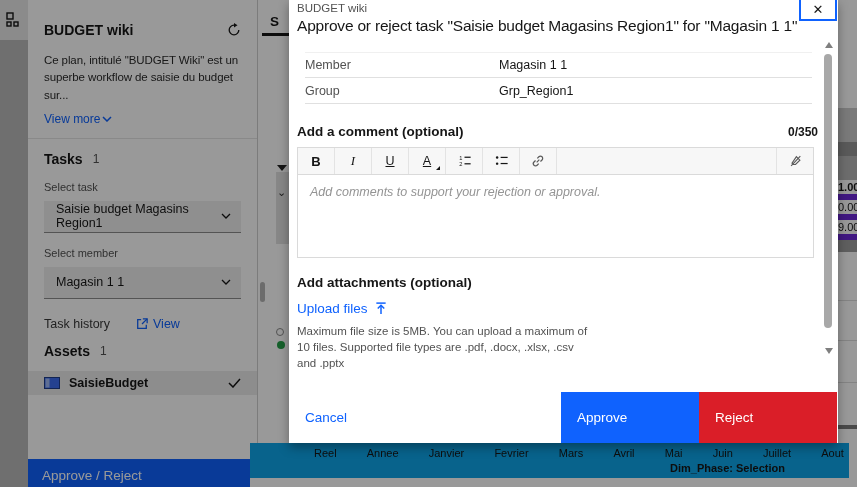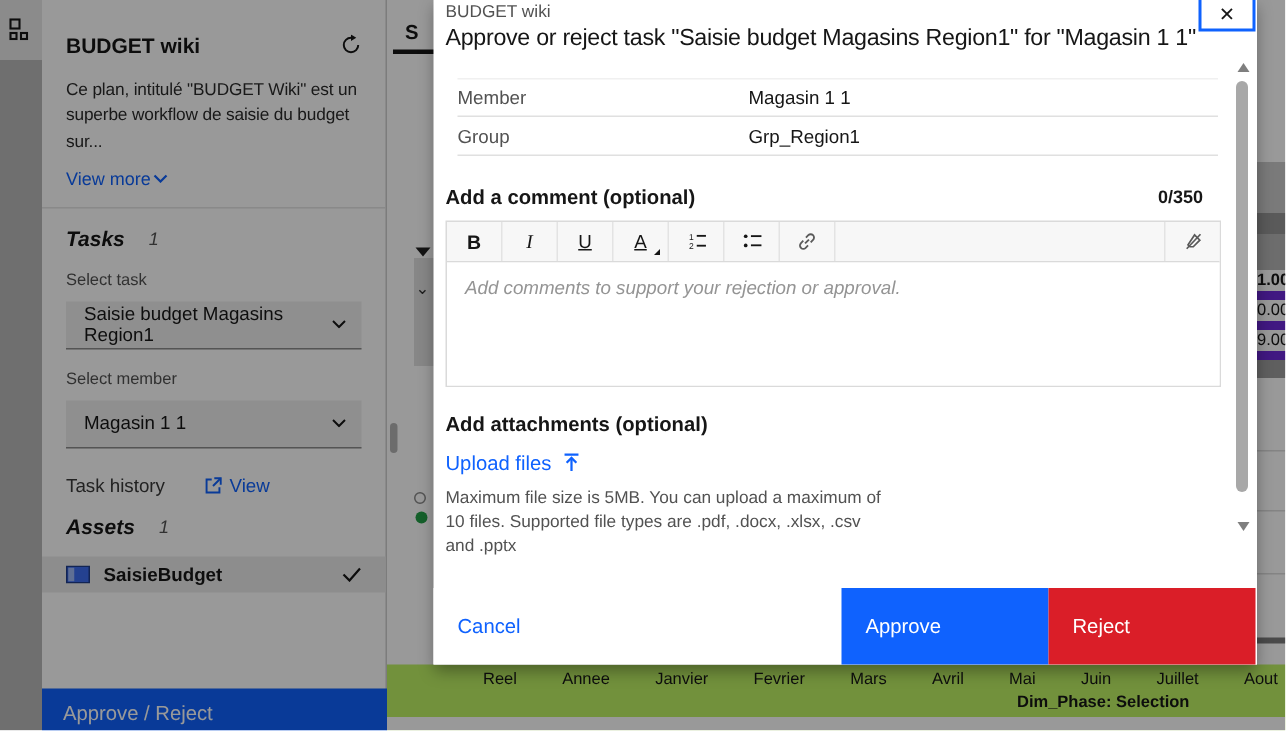--- a/index.html
+++ b/index.html
@@ -15,21 +15,21 @@
               display:flex; align-items:center; justify-content:center; }
 
   .sidebar { position:absolute; left:28px; top:0; width:230px; height:487px; background:#ffffff;
              border-right:1px solid #cfcfcf; }
   .sb-inner { padding:14px 16px 0 16px; }
   .sb-header { display:flex; justify-content:space-between; align-items:center; margin-top:8px; }
   .sb-title { font-size:14px; font-weight:bold; }
   .sb-desc { margin-top:14px; font-size:11.5px; line-height:1.5; color:#2b2b2b; letter-spacing:-0.1px; }
   .sb-viewmore { margin-top:8px; font-size:12px; color:#0f62fe; display:flex; align-items:center; gap:2px; }
   .sb-section-divider { border-bottom:1px solid #e4e4e4; margin:12px -16px 0 -16px; }
-  .sb-heading { margin-top:12px; font-size:14px; font-weight:bold; display:flex; align-items:center; gap:16px;font-style:italic; }
+  .sb-heading { margin-top:12px; font-size:14px; font-weight:bold; display:flex; align-items:center; gap:10px; }
   .sb-count { font-size:12px; font-weight:normal; color:#525252; }
   .sb-label { margin-top:14px; font-size:11px; color:#525252; }
   .dropdown { margin-top:8px; height:32px; background:#efefef; border-bottom:1px solid #8d8d8d;
               display:flex; align-items:center; justify-content:space-between; padding:0 10px 0 12px;
               font-size:12.5px; color:#161616; cursor:pointer; }
   .sb-history { margin-top:18px; display:flex; align-items:center; font-size:12.5px; color:#393939; }
   .sb-history .link { color:#0f62fe; display:flex; align-items:center; gap:5px; margin-left:26px; }
   .asset-row { margin:12px -16px 0 -16px; height:24px; background:#ececec; display:flex; align-items:center;
                padding:0 16px; gap:9px; }
   .asset-name { font-size:12.5px; font-weight:bold; flex:1; }
@@ -51,21 +51,21 @@
   .bg-r1 { position:absolute; left:838px; top:108px; width:19px; height:34px; background:#cbcbcb; }
   .bg-r2 { position:absolute; left:838px; top:142px; width:19px; height:14px; background:#969696; }
   .bg-r3 { position:absolute; left:838px; top:156px; width:19px; height:24px; background:#b6b6b6; }
   .bg-gridvals { position:absolute; left:838px; top:180px; width:19px; }
   .bg-gridvals .gv { height:20px; font-size:11px; border-bottom:6px solid #6d28d9; display:flex; align-items:center; }
   .bg-gridvals .gv:first-child { font-weight:bold; }
   .bg-r4 { position:absolute; left:838px; top:240px; width:19px; height:12px; background:#9f9f9f; }
   .bg-rline { position:absolute; left:838px; width:19px; height:1px; background:#dcdcdc; }
   .bg-darkline { position:absolute; left:838px; top:425px; width:19px; height:4px; background:#7c7c7c; }
 
-  .bg-bottom { position:absolute; left:258px; top:443px; width:599px; height:44px; background:#bef264; }
+  .bg-bottom { position:absolute; left:250px; top:443px; width:599px; height:44px; background:#0ea5e9; }
   .bg-months { position:absolute; left:64px; top:4px; width:530px; display:flex; justify-content:space-between; }
   .bg-months span { font-size:11px; color:#161616; }
   .bg-dimphase { position:absolute; left:420px; top:19px; font-size:11px; color:#161616;font-weight:bold; }
   .bg-bottom-strip { position:absolute; left:0; top:35px; width:599px; height:9px; background:#ffffff; }
 
   
   .overlay { position:absolute; inset:0; background:rgba(0,0,0,0.4); z-index:5; }
 
   
   .modal { position:absolute; left:289px; top:0; width:549px; height:443px; background:#fff; z-index:10;
@@ -73,21 +73,21 @@
   .m-context { margin:2px 0 0 8px; font-size:11.5px; color:#525252; }
   .m-title { margin:3px 0 0 8px; font-size:15.5px; color:#161616; white-space:nowrap; letter-spacing:-0.2px; }
   .m-close { position:absolute; top:-3px; right:1px; width:38px; height:24px; background:#fff;
              border:2px solid #0f62fe; display:flex; align-items:flex-end; justify-content:center;
              font-size:13px; color:#161616; cursor:pointer; padding-bottom:2px; }
   .m-details { margin:17px 26px 0 16px; }
   .m-detail-row { display:flex; align-items:center; height:26px; border-bottom:1px solid #e0e0e0; font-size:12.5px; }
   .m-detail-row:first-child { border-top:1px solid #f0f0f0; }
   .m-detail-label { width:194px; color:#525252; }
   .m-detail-value { color:#161616; }
-  .m-comment-head { display:flex; justify-content:space-between; align-items:flex-start; margin:20px 36px 0 8px; }
+  .m-comment-head { display:flex; justify-content:space-between; align-items:flex-end; margin:20px 20px 0 8px; }
   .m-h { font-size:13.5px; font-weight:bold; }
   .m-counter { font-size:12px; font-weight:bold; }
   .m-editor-wrap { margin:8px 24px 0 8px; border:1px solid #dadada; }
   .m-toolbar { height:27px; background:#f7f7f7; border-bottom:1px solid #dadada; display:flex; align-items:stretch; }
   .tb-btn { width:37px; display:flex; align-items:center; justify-content:center; border-right:1px solid #e3e3e3;
             cursor:pointer; position:relative; color:#161616; }
   .tb-b { font-weight:bold; font-size:13px; }
   .tb-i { font-family:"Liberation Serif", serif; font-style:italic; font-size:13px; }
   .tb-u { font-size:12.5px; text-decoration:underline; }
   .tb-a { font-size:12.5px; text-decoration:underline; }

